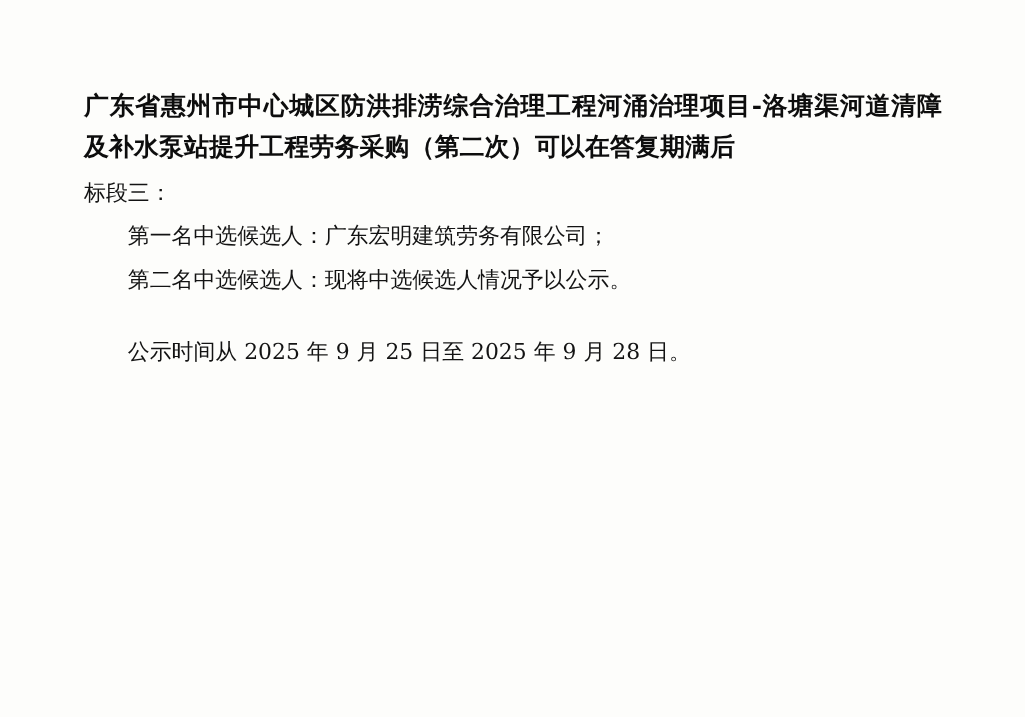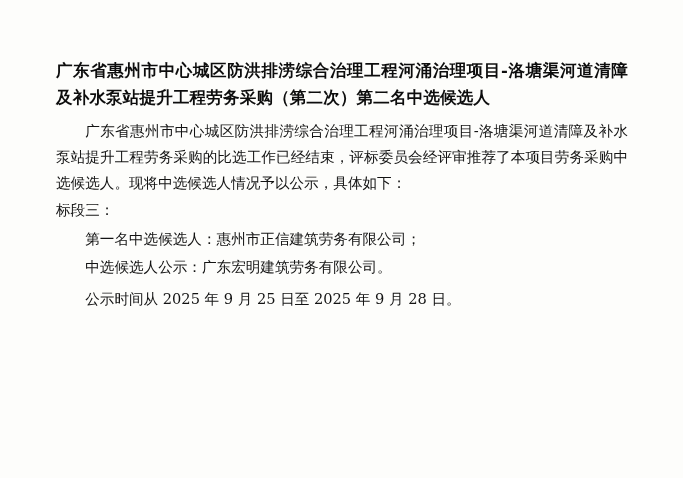--- a/index.html
+++ b/index.html
@@ -45,35 +45,34 @@
     text-justify: inter-ideograph;
     margin: 0;
     padding: 0;
     color: #131313;
   }
   .indent {
     text-indent: 2em;
   }
   .gap-sm { margin-top: 3px; font-family: Liberation Serif, serif; }
   .gap-md { margin-top: 7px; }
-  .gap-lg { margin-top: 5px; }
+  .gap-lg { margin-top: 22px; }
 </style>
 </head>
 <body>
 
 <div class="page">
   <div class="content">
 
-    <h1 class="doc-title">广东省惠州市中心城区防洪排涝综合治理工程河涌治理项目-洛塘渠河道清障及补水泵站提升工程劳务采购（第二次）第二名中选候选人</h1>
+    <h1 class="doc-title">广东省惠州市中心城区防洪排涝综合治理工程河涌治理项目-洛塘渠河道清障及补水泵站提升工程劳务采购（第二次）可以在答复期满后</h1>
 
-    <p class="para indent gap-md">广东省惠州市中心城区防洪排涝综合治理工程河涌治理项目-洛塘渠河道清障及补水泵站提升工程劳务采购的比选工作已经结束，评标委员会经评审推荐了本项目劳务采购中选候选人。现将中选候选人情况予以公示，具体如下：</p>
 
     <p class="para gap-sm">标段三：</p>
 
-    <p class="para indent gap-sm">第一名中选候选人：惠州市正信建筑劳务有限公司；</p>
+    <p class="para indent gap-sm">第一名中选候选人：广东宏明建筑劳务有限公司；</p>
 
-    <p class="para indent gap-sm">中选候选人公示：广东宏明建筑劳务有限公司。</p>
+    <p class="para indent gap-sm">第二名中选候选人：现将中选候选人情况予以公示。</p>
 
     <p class="para indent gap-lg">公示时间从 2025 年 9 月 25 日至 2025 年 9 月 28 日。</p>
 
 
   </div>
 </div>
 
 </body></html>

